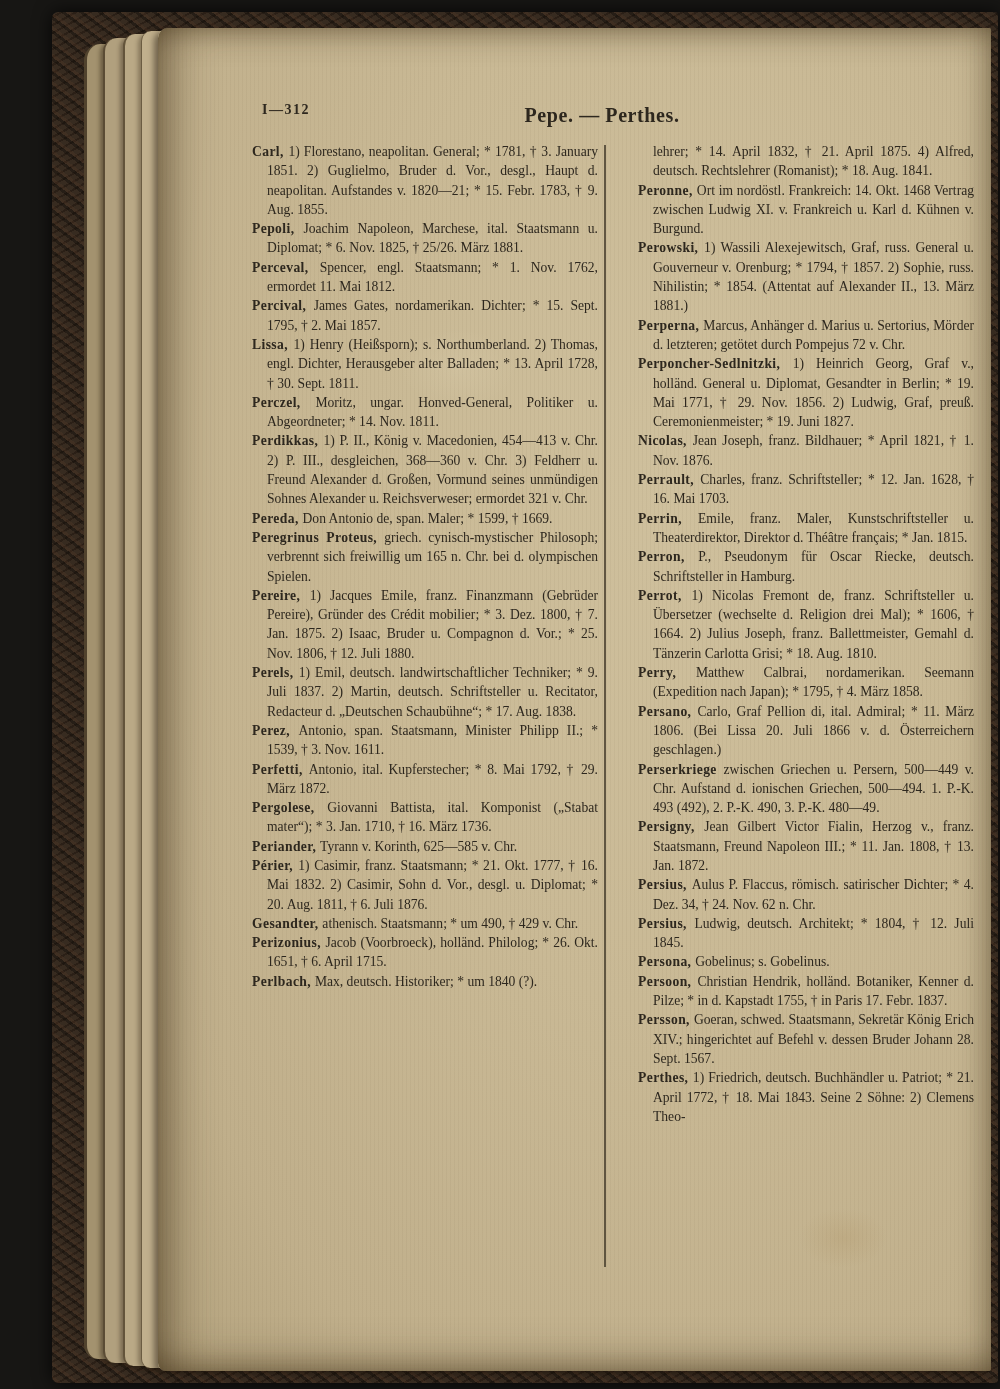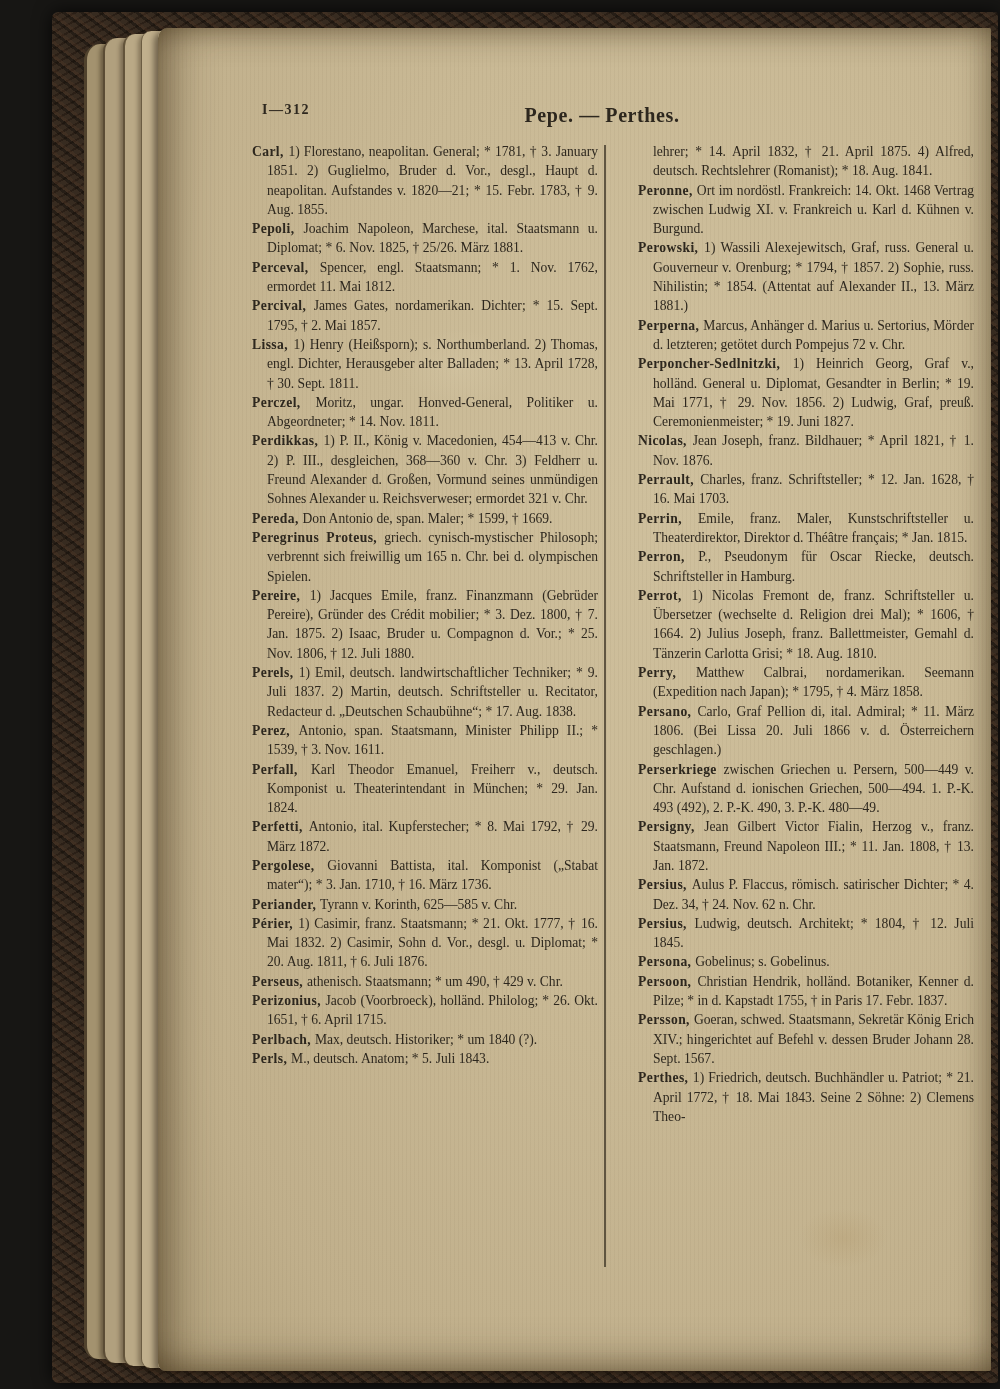--- a/index.html
+++ b/index.html
@@ -86,29 +86,27 @@
           <p class="entry"><b class="term">Perceval, </b><span>Spencer, engl. Staatsmann; * 1. Nov. 1762, ermordet 11. Mai 1812.</span></p>
           <p class="entry"><b class="term">Percival, </b><span>James Gates, nordamerikan. Dichter; * 15. Sept. 1795, † 2. Mai 1857.</span></p>
           <p class="entry"><b class="term">Lissa, </b><span>1) Henry (Heißsporn); s. Northumberland. 2) Thomas, engl. Dichter, Herausgeber alter Balladen; * 13. April 1728, † 30. Sept. 1811.</span></p>
           <p class="entry"><b class="term">Perczel, </b><span>Moritz, ungar. Honved-General, Politiker u. Abgeordneter; * 14. Nov. 1811.</span></p>
           <p class="entry"><b class="term">Perdikkas, </b><span>1) P. II., König v. Macedonien, 454—413 v. Chr. 2) P. III., desgleichen, 368—360 v. Chr. 3) Feldherr u. Freund Alexander d. Großen, Vormund seines unmündigen Sohnes Alexander u. Reichsverweser; ermordet 321 v. Chr.</span></p>
           <p class="entry"><b class="term">Pereda, </b><span>Don Antonio de, span. Maler; * 1599, † 1669.</span></p>
           <p class="entry"><b class="term">Peregrinus Proteus, </b><span>griech. cynisch-mystischer Philosoph; verbrennt sich freiwillig um 165 n. Chr. bei d. olympischen Spielen.</span></p>
           <p class="entry"><b class="term">Pereire, </b><span>1) Jacques Emile, franz. Finanzmann (Gebrüder Pereire), Gründer des Crédit mobilier; * 3. Dez. 1800, † 7. Jan. 1875. 2) Isaac, Bruder u. Compagnon d. Vor.; * 25. Nov. 1806, † 12. Juli 1880.</span></p>
           <p class="entry"><b class="term">Perels, </b><span>1) Emil, deutsch. landwirtschaftlicher Techniker; * 9. Juli 1837. 2) Martin, deutsch. Schriftsteller u. Recitator, Redacteur d. „Deutschen Schaubühne“; * 17. Aug. 1838.</span></p>
           <p class="entry"><b class="term">Perez, </b><span>Antonio, span. Staatsmann, Minister Philipp II.; * 1539, † 3. Nov. 1611.</span></p>
-          <p class="entry"><b class="term">Perfall, </b><span>Karl Theodor Emanuel, Freiherr v., deutsch. Komponist u. Theaterintendant in München; * 29. Jan. 1824.</span></p>
           <p class="entry"><b class="term">Perfetti, </b><span>Antonio, ital. Kupferstecher; * 8. Mai 1792, † 29. März 1872.</span></p>
           <p class="entry"><b class="term">Pergolese, </b><span>Giovanni Battista, ital. Komponist („Stabat mater“); * 3. Jan. 1710, † 16. März 1736.</span></p>
           <p class="entry"><b class="term">Periander, </b><span>Tyrann v. Korinth, 625—585 v. Chr.</span></p>
           <p class="entry"><b class="term">Périer, </b><span>1) Casimir, franz. Staatsmann; * 21. Okt. 1777, † 16. Mai 1832. 2) Casimir, Sohn d. Vor., desgl. u. Diplomat; * 20. Aug. 1811, † 6. Juli 1876.</span></p>
-          <p class="entry"><b class="term">Perseus, </b><span>athenisch. Staatsmann; * um 490, † 429 v. Chr.</span></p>
+          <p class="entry"><b class="term">Gesandter, </b><span>athenisch. Staatsmann; * um 490, † 429 v. Chr.</span></p>
           <p class="entry"><b class="term">Perizonius, </b><span>Jacob (Voorbroeck), holländ. Philolog; * 26. Okt. 1651, † 6. April 1715.</span></p>
           <p class="entry"><b class="term">Perlbach, </b><span>Max, deutsch. Historiker; * um 1840 (?).</span></p>
-          <p class="entry"><b class="term">Perls, </b><span>M., deutsch. Anatom; * 5. Juli 1843.</span></p>
         </div>
       <div class="divider"></div>
       <div class="col col-r">
           <p class="entry cont"><span>lehrer; * 14. April 1832, † 21. April 1875. 4) Alfred, deutsch. Rechtslehrer (Romanist); * 18. Aug. 1841.</span></p>
           <p class="entry"><b class="term">Peronne, </b><span>Ort im nordöstl. Frankreich: 14. Okt. 1468 Vertrag zwischen Ludwig XI. v. Frankreich u. Karl d. Kühnen v. Burgund.</span></p>
           <p class="entry"><b class="term">Perowski, </b><span>1) Wassili Alexejewitsch, Graf, russ. General u. Gouverneur v. Orenburg; * 1794, † 1857. 2) Sophie, russ. Nihilistin; * 1854. (Attentat auf Alexander II., 13. März 1881.)</span></p>
           <p class="entry"><b class="term">Perperna, </b><span>Marcus, Anhänger d. Marius u. Sertorius, Mörder d. letzteren; getötet durch Pompejus 72 v. Chr.</span></p>
           <p class="entry"><b class="term">Perponcher-Sedlnitzki, </b><span>1) Heinrich Georg, Graf v., holländ. General u. Diplomat, Gesandter in Berlin; * 19. Mai 1771, † 29. Nov. 1856. 2) Ludwig, Graf, preuß. Ceremonienmeister; * 19. Juni 1827.</span></p>
           <p class="entry"><b class="term">Nicolas, </b><span>Jean Joseph, franz. Bildhauer; * April 1821, † 1. Nov. 1876.</span></p>
           <p class="entry"><b class="term">Perrault, </b><span>Charles, franz. Schriftsteller; * 12. Jan. 1628, † 16. Mai 1703.</span></p>

